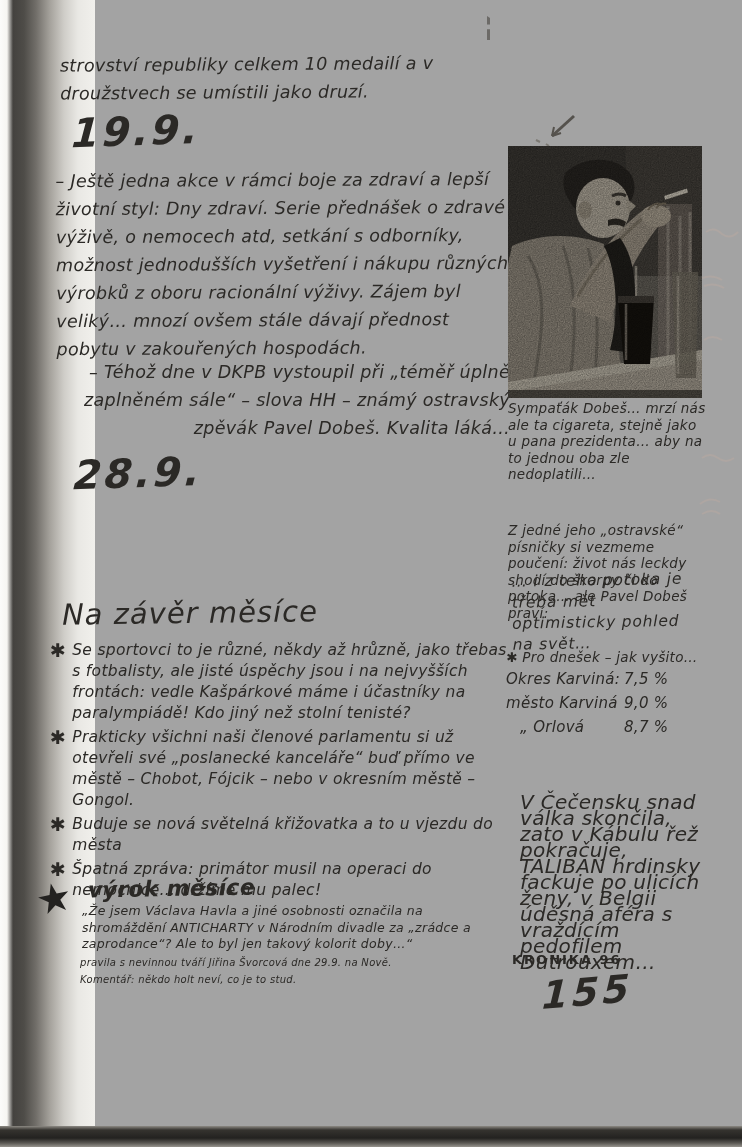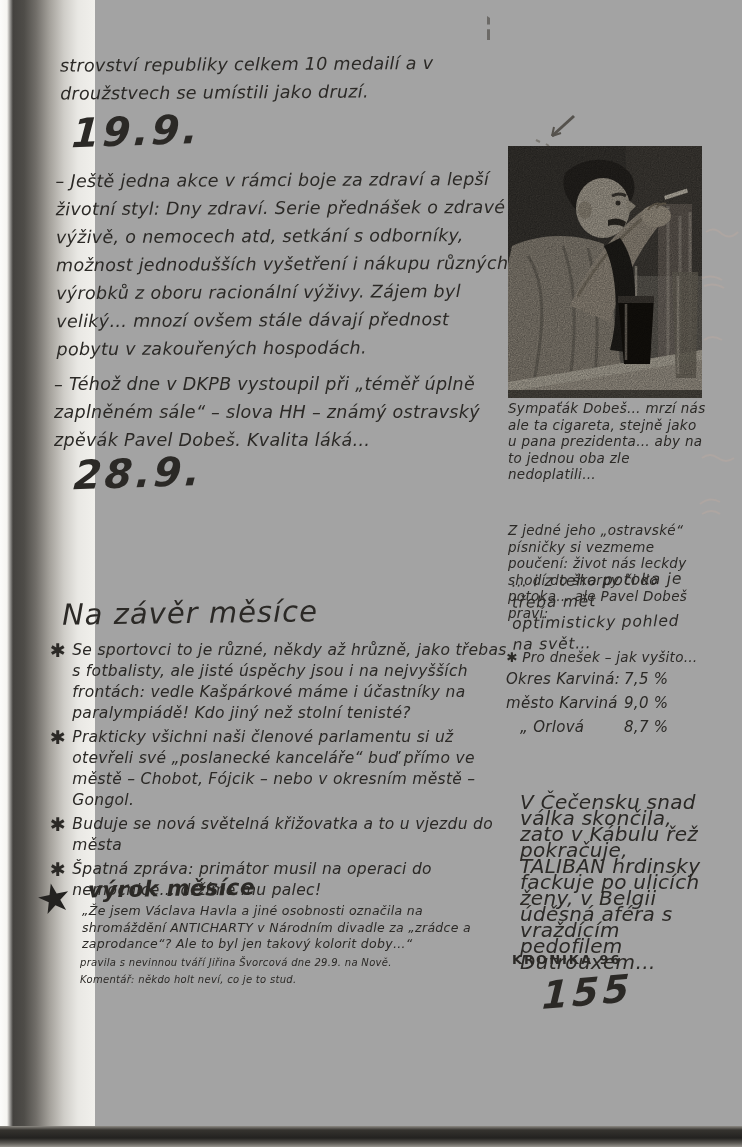--- a/index.html
+++ b/index.html
@@ -56,21 +56,21 @@
   <div class="binding"></div>
   <div class="bottom-edge"></div>
   <div class="topmark"></div>
 
   <div class="block hand para" style="left:60px;top:50px;width:452px;transform:rotate(-0.4deg);">strovství republiky celkem 10 medailí a v droužstvech se umístili jako druzí.</div>
 
   <div class="block hand date-head" style="left:72px;top:108px;">19.9.</div>
 
   <div class="block hand para" style="left:56px;top:166px;width:456px;transform:rotate(-0.3deg);">– Ještě jedna akce v rámci boje za zdraví a lepší životní styl: Dny zdraví. Serie přednášek o zdravé výživě, o nemocech atd, setkání s odborníky, možnost jednodušších vyšetření i nákupu různých výrobků z oboru racionální výživy. Zájem byl veliký… mnozí ovšem stále dávají přednost pobytu v zakouřených hospodách.</div>
 
-  <div class="block hand para" style="left:54px;top:370px;width:456px;">– Téhož dne v DKPB vystoupil při „téměř úplně zaplněném sále“ – slova HH – známý ostravský zpěvák Pavel Dobeš. Kvalita láká…</div>
+  <div class="block hand para" style="left:54px;top:358px;width:456px;text-align:right;">– Téhož dne v DKPB vystoupil při „téměř úplně zaplněném sále“ – slova HH – známý ostravský zpěvák Pavel Dobeš. Kvalita láká…</div>
 
   <div class="block hand date-head" style="left:74px;top:450px;">28.9.</div>
 
 
   <div class="block hand zaver-head" style="left:62px;top:596px;">Na závěr měsíce</div>
 
   <div class="block" style="left:50px;top:640px;width:466px;">
     <div class="bullet">
       <span class="mark hand">✱</span>
       <span class="txt hand">Se sportovci to je různé, někdy až hrůzně, jako třebas s fotbalisty, ale jisté úspěchy jsou i na nejvyšších frontách: vedle Kašpárkové máme i účastníky na paralympiádě! Kdo jiný než stolní tenisté?</span>

